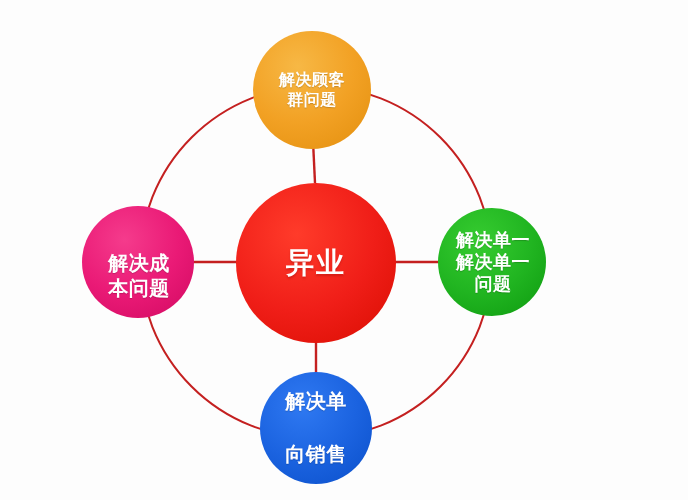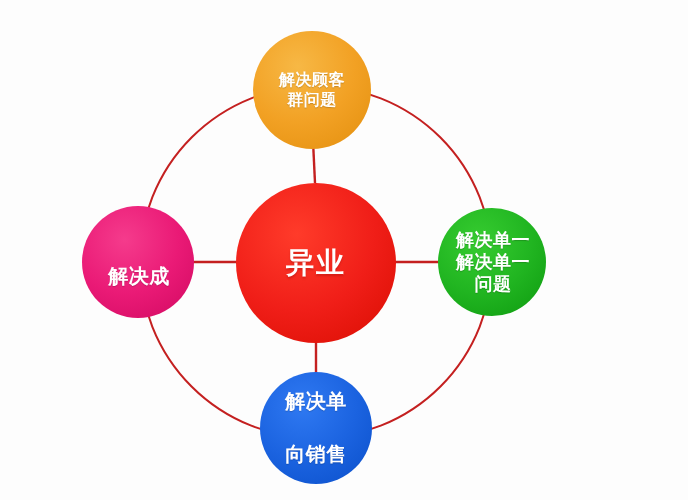--- a/index.html
+++ b/index.html
@@ -153,15 +153,16 @@
     <span class="ln">问题</span>
   </div>
 
   <div class="node-label" id="label-bottom">
     <span class="ln">解决单</span>
     <span class="ln">向销售</span>
   </div>
 
   <div class="node-label" id="label-left">
     <span class="ln">解决成</span>
+    <span class="ln">本问题</span>
   </div>
 
 </div>
 
 </body></html>

